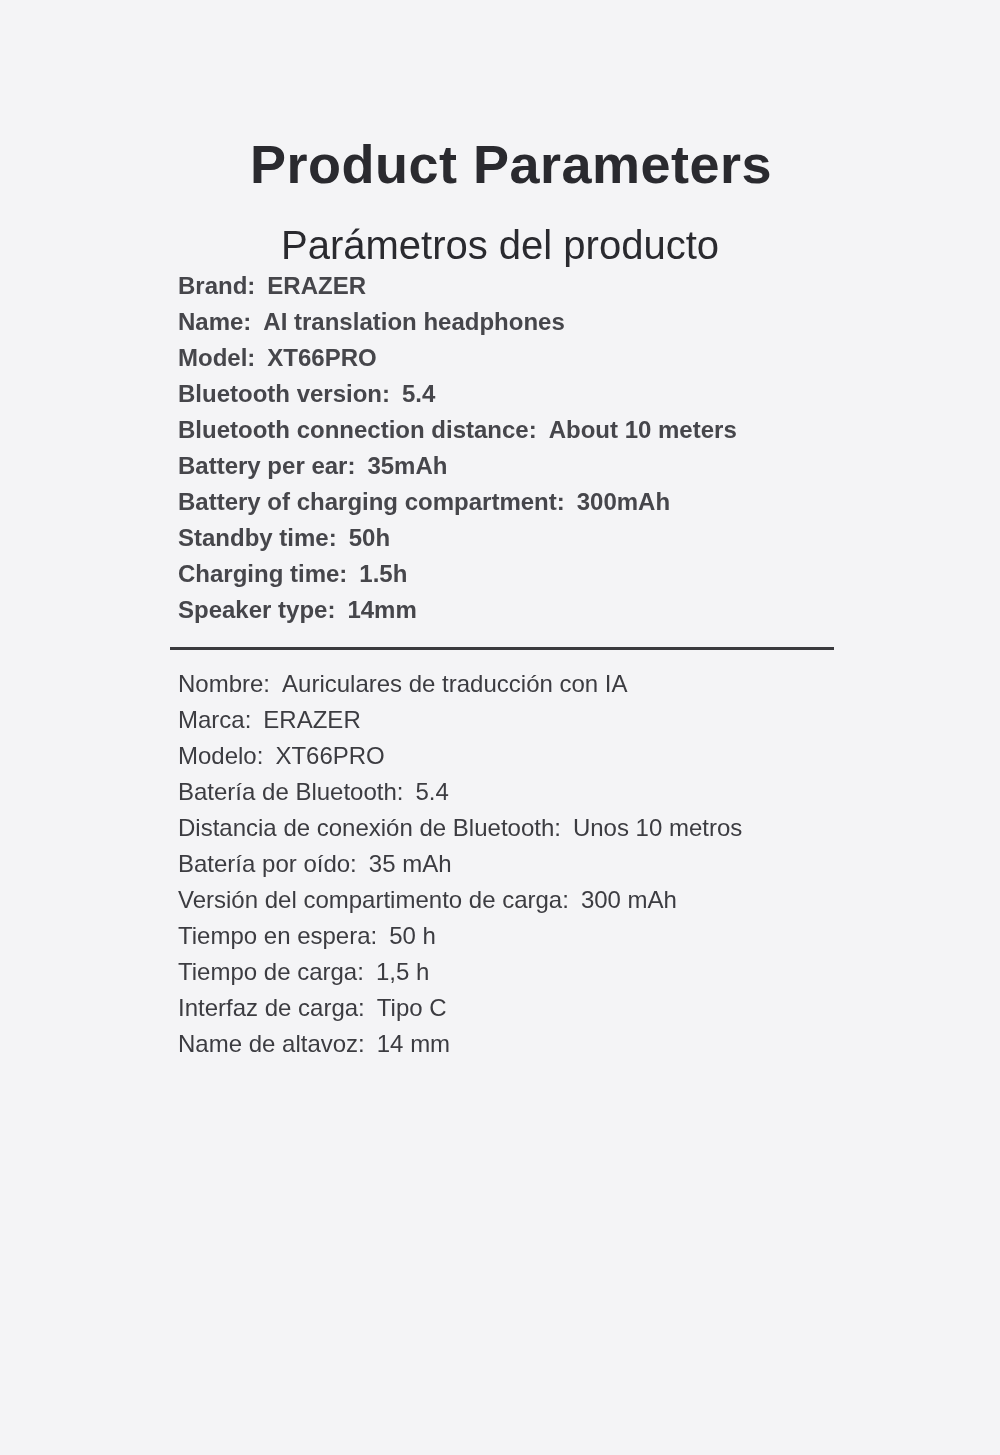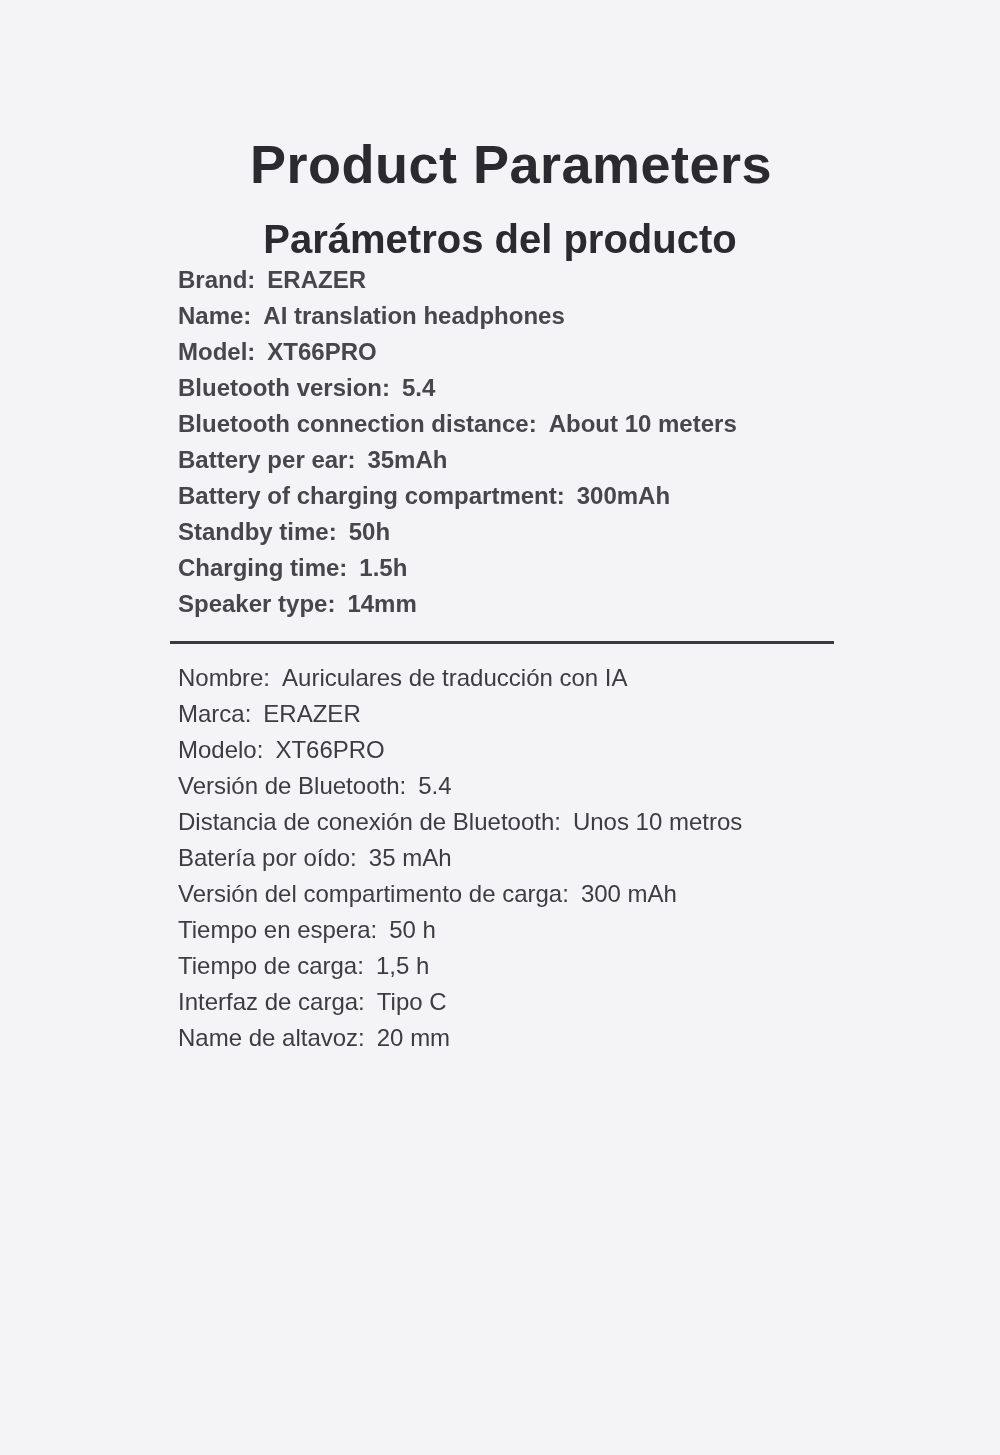--- a/index.html
+++ b/index.html
@@ -25,24 +25,24 @@
   }
   .title-en {
     font-size: 54px;
     line-height: 60px;
     font-weight: 800;
     letter-spacing: 0.5px;
     color: var(--title-color);
     margin-left: 22px;
   }
   .title-es {
-    margin-top: 22px;
+    margin-top: 28px;
     font-size: 40px;
     line-height: 46px;
-    font-weight: 700;
+    font-weight: 400;
     color: var(--title-color);
   }
   .specs {
     margin-left: 178px;
     width: 660px;
   }
   .specs-en { }
   .specs-es { margin-top: 0; }
   .spec-row {
     font-size: 24px;
@@ -87,23 +87,23 @@
     <div class="spec-row"><span class="spec-label">Charging time:</span><span class="spec-value">1.5h</span></div>
     <div class="spec-row"><span class="spec-label">Speaker type:</span><span class="spec-value">14mm</span></div>
   </div>
 
   <hr class="divider">
 
   <div class="specs specs-es">
     <div class="spec-row"><span class="spec-label">Nombre:</span><span class="spec-value">Auriculares de traducción con IA</span></div>
     <div class="spec-row"><span class="spec-label">Marca:</span><span class="spec-value">ERAZER</span></div>
     <div class="spec-row"><span class="spec-label">Modelo:</span><span class="spec-value">XT66PRO</span></div>
-    <div class="spec-row"><span class="spec-label">Versión de Bluetooth:</span><span class="spec-value">5.4</span></div>
+    <div class="spec-row"><span class="spec-label">Batería de Bluetooth:</span><span class="spec-value">5.4</span></div>
     <div class="spec-row"><span class="spec-label">Distancia de conexión de Bluetooth:</span><span class="spec-value">Unos 10 metros</span></div>
     <div class="spec-row"><span class="spec-label">Batería por oído:</span><span class="spec-value">35 mAh</span></div>
     <div class="spec-row"><span class="spec-label">Versión del compartimento de carga:</span><span class="spec-value">300 mAh</span></div>
     <div class="spec-row"><span class="spec-label">Tiempo en espera:</span><span class="spec-value">50 h</span></div>
     <div class="spec-row"><span class="spec-label">Tiempo de carga:</span><span class="spec-value">1,5 h</span></div>
     <div class="spec-row"><span class="spec-label">Interfaz de carga:</span><span class="spec-value">Tipo C</span></div>
-    <div class="spec-row"><span class="spec-label">Name de altavoz:</span><span class="spec-value">20 mm</span></div>
+    <div class="spec-row"><span class="spec-label">Name de altavoz:</span><span class="spec-value">14 mm</span></div>
   </div>
 
 </div>
 
 </body></html>

